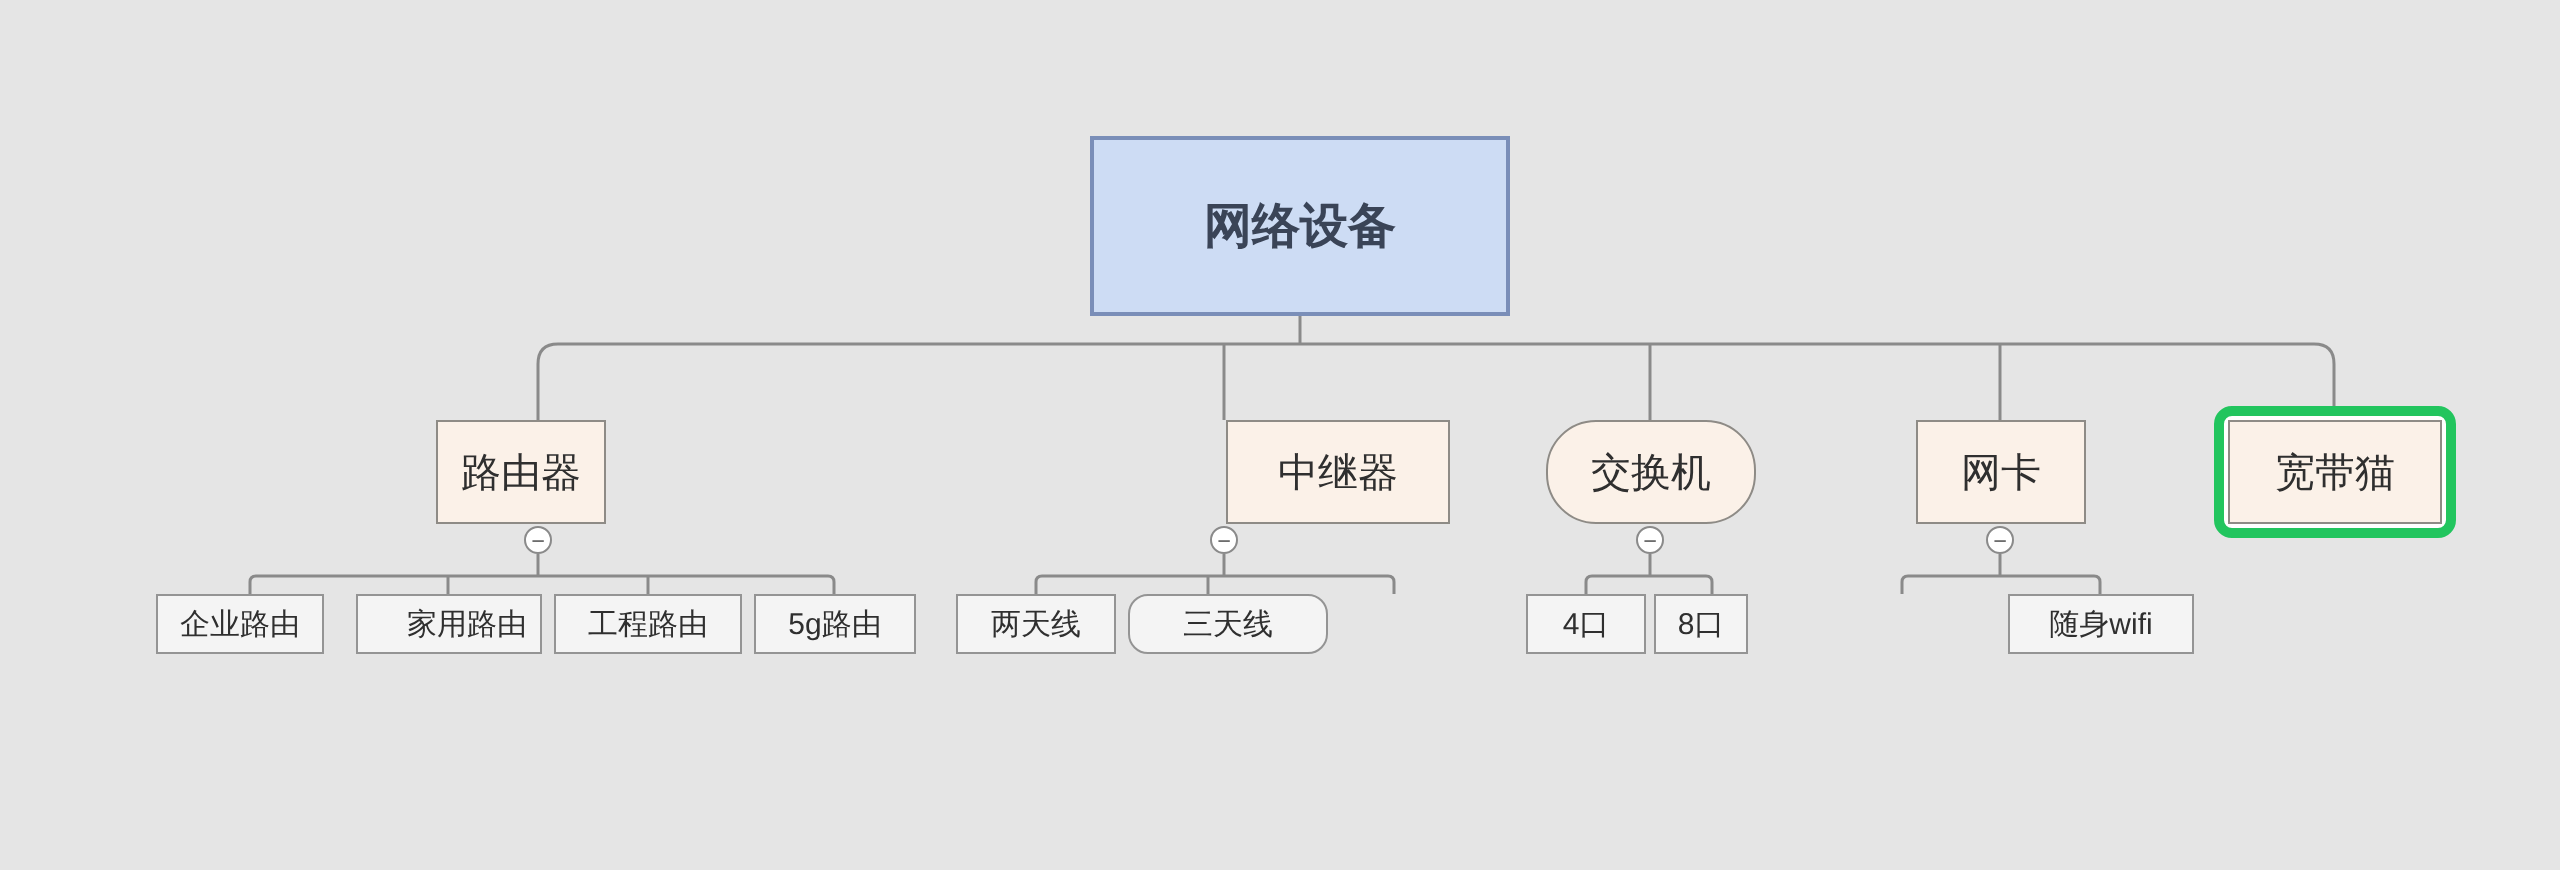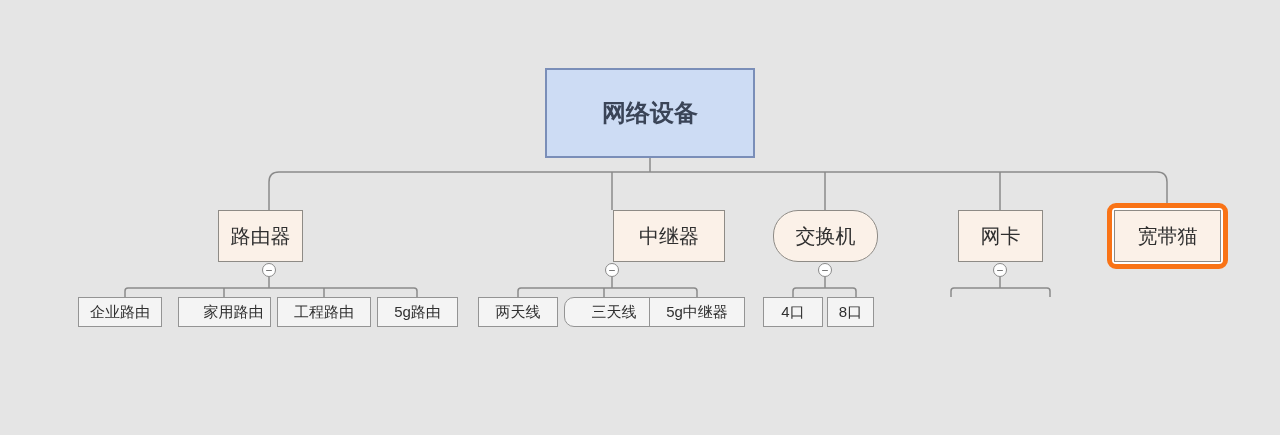--- a/index.html
+++ b/index.html
@@ -53,21 +53,21 @@
   }
   #n-router   { left: 218px;  width: 85px; text-align: center; }
   #n-repeater { left: 581px;  width: 112px; margin-left: 32px; }
   #n-switch   { left: 773px;  width: 105px; border-radius: 25px; }
   #n-nic      { left: 958px;  width: 85px;  }
   .selection-wrap {
     position: absolute;
     left: 1107px; top: 203px;
     width: 121px; height: 66px;
     box-sizing: border-box;
-    border: 5px solid #f97316;
+    border: 5px solid #22c55e;
     border-radius: 9px;
     padding: 2px;
     z-index: 2;
     background: #ffffff;
   }
   .selection-wrap .node-inner {
     width: 100%; height: 100%;
     display: flex; align-items: center; justify-content: center;
     box-sizing: border-box;
     background: #fbf1e8;
@@ -182,25 +182,25 @@
   <div class="node node-l3" id="c-r4">
     <span class="lbl">5g路由</span>
   </div>
 
   <div class="node node-l3" id="c-p1">
     <span class="lbl">两天线</span>
   </div>
   <div class="node node-l3" id="c-p2">
     <span class="lbl">三天线</span>
   </div>
-  <div class="node node-l3" id="c-p3">
-    <span class="lbl">5g中继器</span>
-  </div>
 
   <div class="node node-l3" id="c-s1">
     <span class="lbl">4口</span>
   </div>
   <div class="node node-l3" id="c-s2">
     <span class="lbl">8口</span>
   </div>
 
+  <div class="node node-l3" id="c-n2">
+    <span class="lbl">随身wifi</span>
+  </div>
 
 </div>
 
 </body></html>

